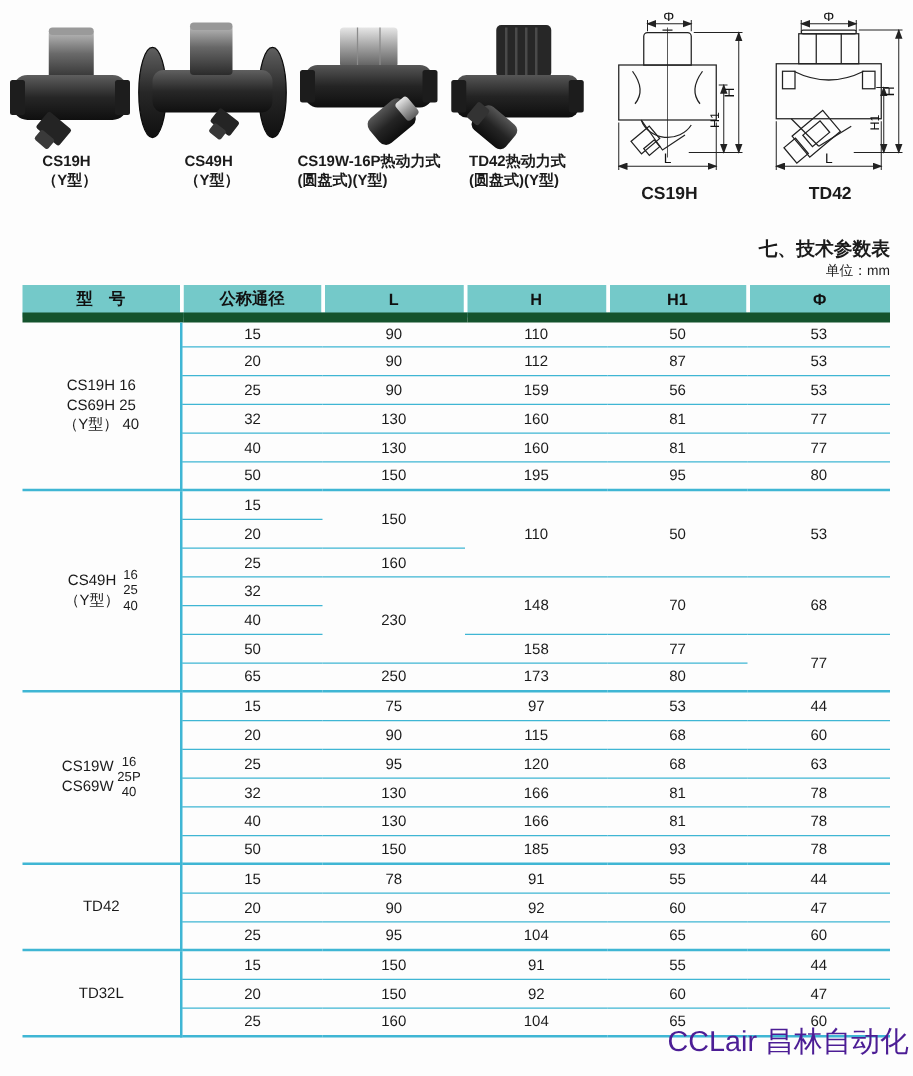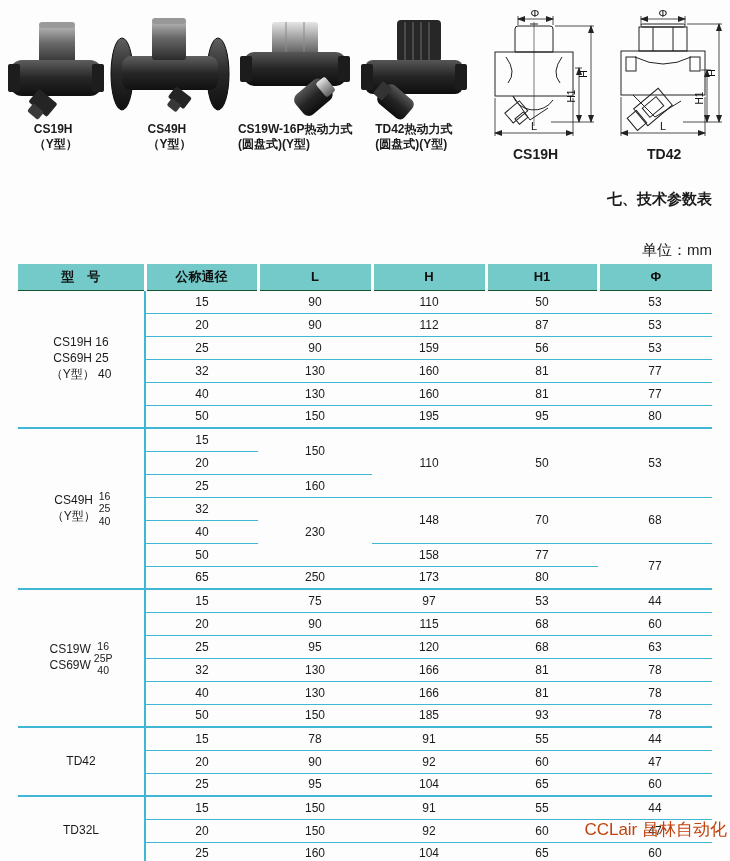--- a/index.html
+++ b/index.html
@@ -51,41 +51,41 @@
   .f6{width:128px;}
   
   .secrow{
     display:flex;
     justify-content:space-between;
     align-items:flex-end;
     margin:14px 18px 4px 8px;
     flex-direction:column;
   }
   .sec-title{font-weight:bold;font-size:15px;}
-  .unit{font-size:15px;margin-top:32px;}
+  .unit{font-size:11px;}
   
   table{
     border-collapse:collapse;
     table-layout:fixed;
     width:694px;
     margin-left:18px;
   }
   col.c-model{width:127px;}
   col.c-dn{width:113px;}
   col.c-l{width:114px;}
   col.c-h{width:114px;}
   col.c-h1{width:112px;}
   col.c-phi{width:114px;}
   th{
     background:var(--teal);
     font-weight:bold;
     font-size:13px;
     height:26px;
     border-right:3px solid #fff;
-    border-bottom:1px solid #14532d;
+    border-bottom:8px solid #14532d;
     color:#101010;
   }
   th:last-child{border-right:none;}
   td{
     text-align:center;
     vertical-align:middle;
     font-size:12px;
     height:23px;
     border-bottom:1px solid var(--line);
     color:var(--ink);
@@ -93,22 +93,22 @@
   td.gend{border-bottom:2px solid var(--line);}
   td.model{border-right:2px solid var(--line);font-size:12px;}
   .model-wrap{display:flex;align-items:center;justify-content:center;gap:3px;}
   .model-lines{line-height:1.3;text-align:center;}
   .model-stack{font-size:10.5px;line-height:1.15;text-align:center;}
   
   .watermark{
     position:absolute;
     top:818px;
     right:3px;
-    font-size:17px;
-    color:#c2410c;
+    font-size:23px;
+    color:#4c1d95;
     white-space:nowrap;
     letter-spacing:0;
   }
   
   svg text{font-family:"Liberation Sans","DejaVu Sans",sans-serif;}
 </style>
 </head>
 <body>
 
 <div class="figs">

